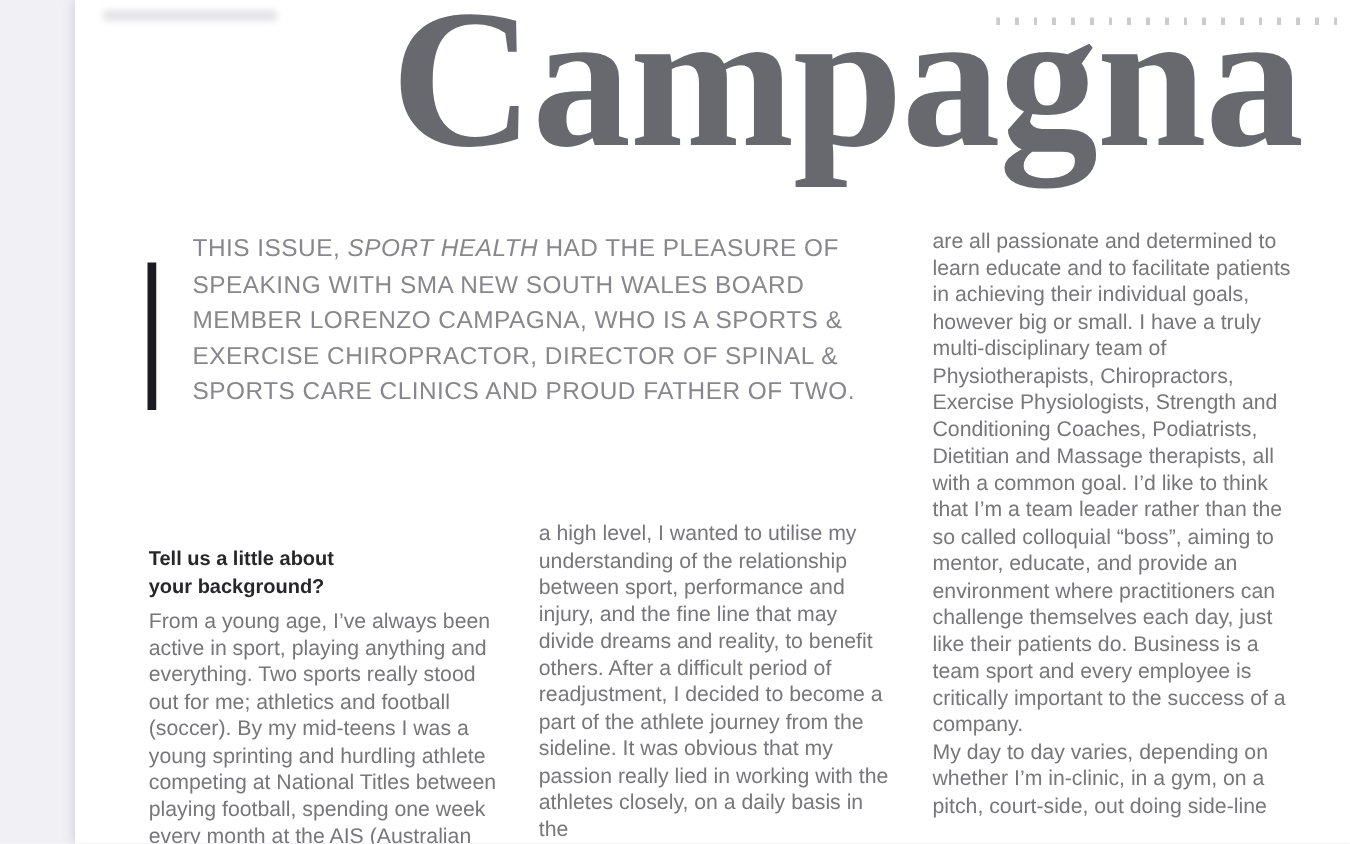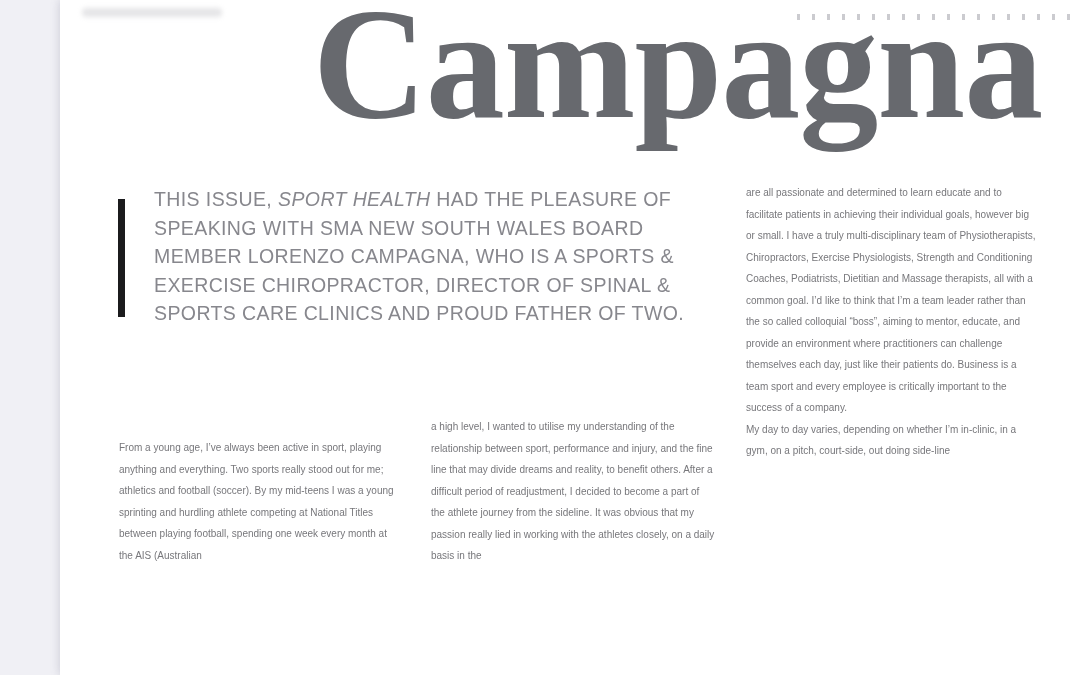--- a/index.html
+++ b/index.html
@@ -51,41 +51,41 @@
     font-size:158px;
     line-height:1;
     letter-spacing:-1px;
     color:var(--headline);
     text-align:center;
     white-space:nowrap;
   }
 
   .intro{
     position:absolute;left:58px;top:185px;width:600px;
-    display:flex;align-items:center;
+    display:flex;align-items:flex-end;
   }
   .intro-bar{
     width:7px;height:118px;margin-top:3px;
     background:var(--accent_bar);
     flex:0 0 7px;
   }
   .intro-text{
     margin:0 0 0 29px;
     width:560px;
     font-size:19.5px;
     line-height:28.5px;
     letter-spacing:0.4px;
     color:var(--intro_text);
   }
   .intro-text i{font-style:italic;}
 
   .col{position:absolute;color:var(--body_text);}
   .col p{
     margin:0;
-    font-size:10px;
+    font-size:17px;
     line-height:21.5px;
     color:var(--body_text);
   }
   .col h3{
     margin:0 0 6px 0;
     font-size:16px;
     line-height:21.5px;
     font-weight:bold;
     color:var(--heading_text);
     white-space:pre-line;
@@ -106,20 +106,22 @@
     <div class="artifact-dots"></div>
 
     <h1 class="headline">Campagna</h1>
 
     <div class="intro">
       <div class="intro-bar"></div>
       <p class="intro-text"><span>THIS ISSUE, </span><i>SPORT HEALTH</i><span> HAD THE PLEASURE OF SPEAKING WITH SMA NEW SOUTH WALES BOARD MEMBER LORENZO CAMPAGNA, WHO IS A SPORTS &amp; EXERCISE CHIROPRACTOR, DIRECTOR OF SPINAL &amp; SPORTS CARE CLINICS AND PROUD FATHER OF TWO.</span></p>
     </div>
 
     <div class="col col-1">
+      <h3>Tell us a little about
+your background?</h3>
       <p>From a young age, I’ve always been active in sport, playing anything and everything. Two sports really stood out for me; athletics and football (soccer). By my mid-teens I was a young sprinting and hurdling athlete competing at National Titles between playing football, spending one week every month at the AIS (Australian</p>
     </div>
 
     <div class="col col-2">
       <p>a high level, I wanted to utilise my understanding of the relationship between sport, performance and injury, and the fine line that may divide dreams and reality, to benefit others. After a difficult period of readjustment, I decided to become a part of the athlete journey from the sideline. It was obvious that my passion really lied in working with the athletes closely, on a daily basis in the</p>
     </div>
 
     <div class="col col-3">
       <p>are all passionate and determined to learn educate and to facilitate patients in achieving their individual goals, however big or small. I have a truly multi-disciplinary team of Physiotherapists, Chiropractors, Exercise Physiologists, Strength and Conditioning Coaches, Podiatrists, Dietitian and Massage therapists, all with a common goal. I’d like to think that I’m a team leader rather than the so called colloquial “boss”, aiming to mentor, educate, and provide an environment where practitioners can challenge themselves each day, just like their patients do. Business is a team sport and every employee is critically important to the success of a company.</p>
       <p>My day to day varies, depending on whether I’m in-clinic, in a gym, on a pitch, court-side, out doing side-line</p>

